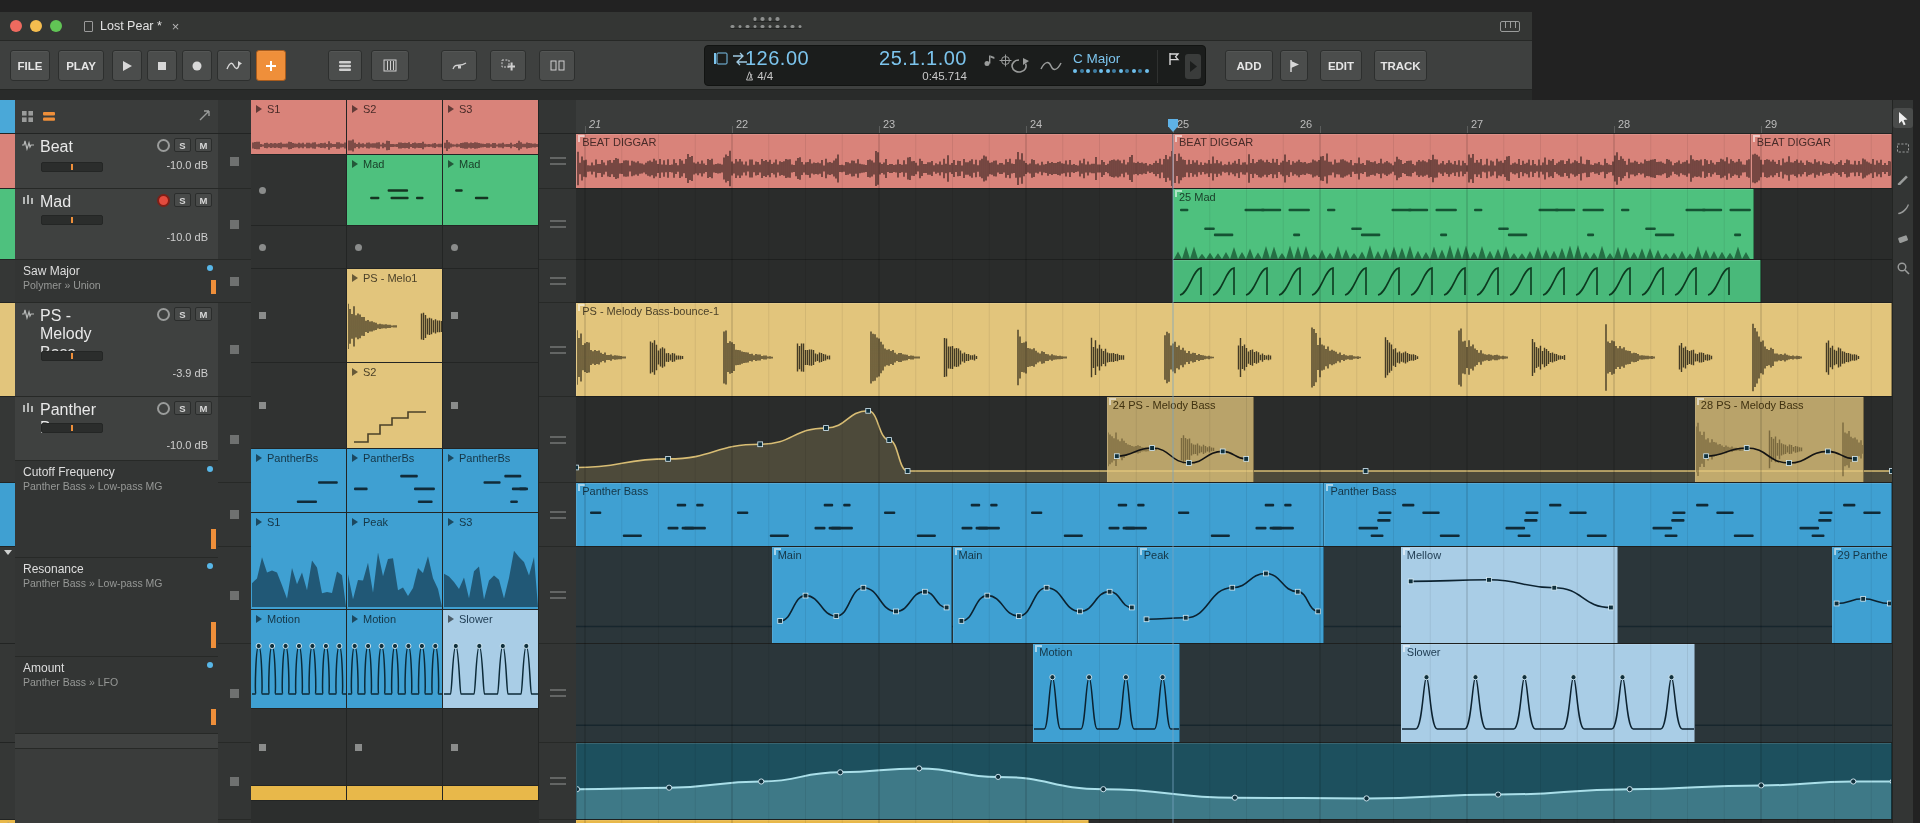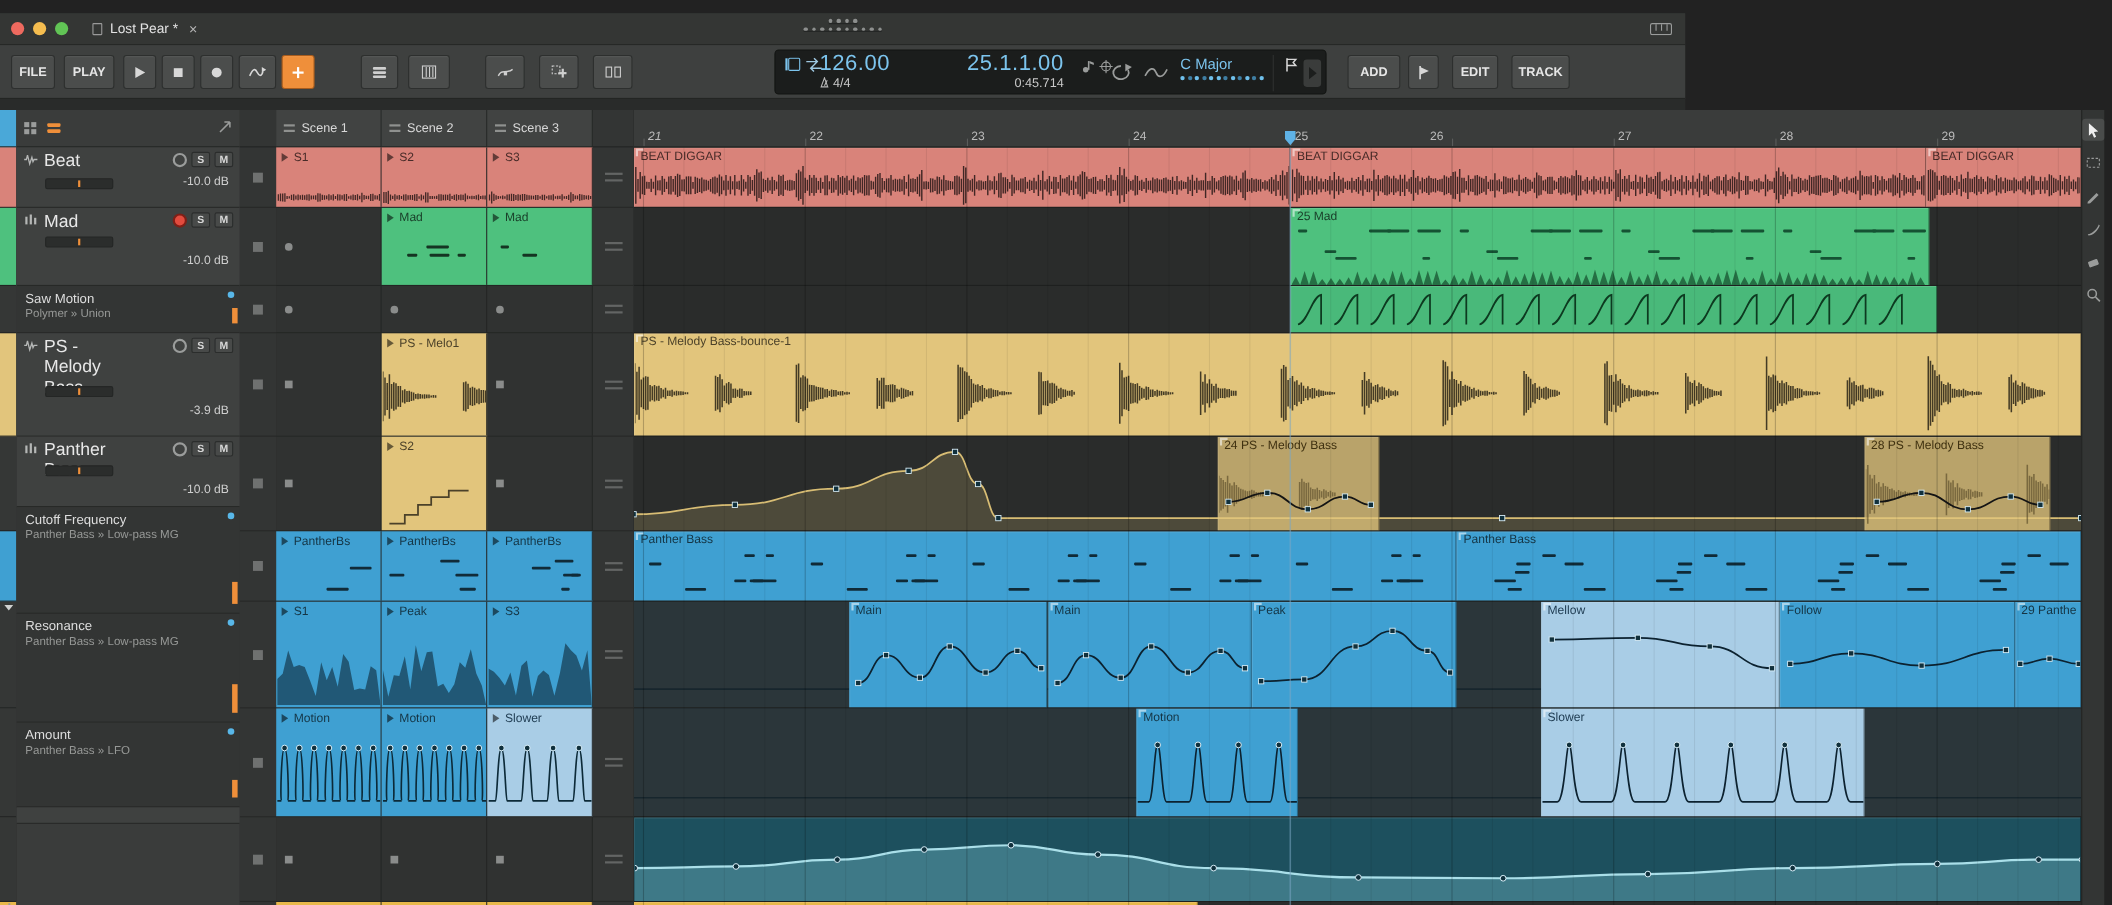--- a/index.html
+++ b/index.html
@@ -374,21 +374,21 @@
                 <span class="cbtn">S</span>
                 <span class="cbtn">M</span>
               </span>
             </div>
             <div class="fader" style="top: 26px;">
               <div class="ftick"></div>
             </div>
             <span class="vol" style="top: 42px;">-10.0 dB</span>
           </div>
           <div class="th automation" style="height: 43px;">
-            <span class="atitle">Saw Motion</span>
+            <span class="atitle">Saw Major</span>
             <span class="asub">Polymer » Union</span>
             <span class="adot"></span>
             <span class="ameter" style="height: 14px;"></span>
           </div>
           <div class="th audio" style="height: 94px;">
             <div class="th-top">
               <span class="ticon"><svg width="14" height="12" viewBox="0 0 14 12">
                   <path d="M1,6 L3,6 4,2 6,10 8,4 9,8 10,6 13,6" stroke="#b5b7b6" fill="none" stroke-width="1.2"></path>
                 </svg></span>
               <span class="tname">PS - Melody Bass</span>
@@ -474,34 +474,20 @@
           <div class="srow" style="height: 77px;">
             <span class="stopsq"></span>
           </div>
           <div class="srow" style="height: 15px;">
             <span class="stopsq"></span>
           </div>
         </div>
     </div>
 
     <div class="col launcher">
-      <div class="scene-row" id="scene-row">
-          <div class="scell">
-            <span class="sic"></span>
-            <span class="slab">Scene 1</span>
-          </div>
-          <div class="scell">
-            <span class="sic"></span>
-            <span class="slab">Scene 2</span>
-          </div>
-          <div class="scell">
-            <span class="sic"></span>
-            <span class="slab">Scene 3</span>
-          </div>
-        </div>
       <div id="launcher-body">
           <div class="lrow" style="height: 55px;">
             <div class="lcell clip" style="height: 54px; background: rgb(217, 131, 122);">
               <span class="ltri"></span>
               <span class="llabel" style="color: rgb(72, 43, 40);">S1</span>
               <svg width="94" height="13" viewBox="0 0 94 13" style="left:1px;bottom:2px">
                 <path d="M1,3.6L1,9.4M3,3.0L3,10.0M5,2.8L5,10.2M7,2.7L7,10.3M9,5.1L9,7.9M11,5.5L11,7.5M13,4.1L13,8.9M15,3.7L15,9.3M17,4.7L17,8.3M19,3.9L19,9.1M21,4.6L21,8.4M23,4.1L23,8.9M25,4.5L25,8.5M27,3.9L27,9.1M29,3.5L29,9.5M31,4.7L31,8.3M33,4.8L33,8.2M35,4.5L35,8.5M37,2.7L37,10.3M39,2.9L39,10.1M41,4.1L41,8.9M43,4.4L43,8.6M45,4.8L45,8.2M47,3.7L47,9.3M49,4.5L49,8.5M51,3.7L51,9.3M53,5.2L53,7.8M55,3.7L55,9.3M57,3.8L57,9.2M59,4.6L59,8.4M61,3.5L61,9.5M63,3.3L63,9.7M65,5.3L65,7.7M67,4.7L67,8.3M69,3.9L69,9.1M71,4.2L71,8.8M73,3.7L73,9.3M75,4.9L75,8.1M77,2.2L77,10.8M79,4.3L79,8.7M81,5.0L81,8.0M83,4.9L83,8.1M85,3.3L85,9.7M87,3.2L87,9.8M89,4.6L89,8.4M91,4.7L91,8.3M93,3.4L93,9.6" stroke="rgb(65,39,37)" stroke-width="1.2" fill="none"></path>
               </svg>
             </div>
             <div class="lcell clip" style="height: 54px; background: rgb(217, 131, 122);">
@@ -1003,30 +989,20 @@
             <div class="aclip marked" style="left: 824.85px; width: 217.56px; height: 97px; background: rgb(169, 205, 230);">
               <span class="alabel" style="color: rgb(29, 58, 80);">Mellow</span>
               <svg width="217.55999999999995" height="79" viewBox="0 0 217.55999999999995 79" style="left:0;bottom:1px">
                 <path d="M8.7,17.4C47.9,17.4 47.9,15.8 87.0,15.8C119.7,15.8 119.7,23.7 152.3,23.7C180.6,23.7 180.6,43.5 208.9,43.5" stroke="#0c2230" stroke-width="1.6" fill="none"></path>
                 <rect x="6.3" y="15.0" width="4.8" height="4.8" fill="#10303c" stroke="#d9eef8" stroke-width="0.8"></rect>
                 <rect x="84.6" y="13.4" width="4.8" height="4.8" fill="#10303c" stroke="#d9eef8" stroke-width="0.8"></rect>
                 <rect x="149.9" y="21.3" width="4.8" height="4.8" fill="#10303c" stroke="#d9eef8" stroke-width="0.8"></rect>
                 <rect x="206.5" y="41.1" width="4.8" height="4.8" fill="#10303c" stroke="#d9eef8" stroke-width="0.8"></rect>
               </svg>
             </div>
-            <div class="aclip marked" style="left: 1042.41px; width: 213.15px; height: 97px; background: rgb(63, 160, 210);">
-              <span class="alabel" style="color: rgb(21, 53, 69);">Follow</span>
-              <svg width="213.1500000000001" height="79" viewBox="0 0 213.1500000000001 79" style="left:0;bottom:1px">
-                <path d="M8.5,39.5C36.2,39.5 36.2,30.0 63.9,30.0C95.9,30.0 95.9,41.1 127.9,41.1C166.3,41.1 166.3,26.9 204.6,26.9" stroke="#0c2230" stroke-width="1.6" fill="none"></path>
-                <rect x="6.1" y="37.1" width="4.8" height="4.8" fill="#10303c" stroke="#d9eef8" stroke-width="0.8"></rect>
-                <rect x="61.5" y="27.6" width="4.8" height="4.8" fill="#10303c" stroke="#d9eef8" stroke-width="0.8"></rect>
-                <rect x="125.5" y="38.7" width="4.8" height="4.8" fill="#10303c" stroke="#d9eef8" stroke-width="0.8"></rect>
-                <rect x="202.2" y="24.5" width="4.8" height="4.8" fill="#10303c" stroke="#d9eef8" stroke-width="0.8"></rect>
-              </svg>
-            </div>
             <div class="aclip marked" style="left: 1255.56px; width: 60.44px; height: 97px; background: rgb(63, 160, 210);">
               <span class="alabel" style="color: rgb(21, 53, 69);">29 Panthe</span>
               <svg width="60.43999999999983" height="79" viewBox="0 0 60.43999999999983 79" style="left:0;bottom:1px">
                 <path d="M3.6,39.5C16.9,39.5 16.9,34.8 30.2,34.8C43.5,34.8 43.5,39.5 56.8,39.5" stroke="#0c2230" stroke-width="1.6" fill="none"></path>
                 <rect x="1.2" y="37.1" width="4.8" height="4.8" fill="#10303c" stroke="#d9eef8" stroke-width="0.8"></rect>
                 <rect x="27.8" y="32.4" width="4.8" height="4.8" fill="#10303c" stroke="#d9eef8" stroke-width="0.8"></rect>
                 <rect x="54.4" y="37.1" width="4.8" height="4.8" fill="#10303c" stroke="#d9eef8" stroke-width="0.8"></rect>
               </svg>
             </div>
           </div>

